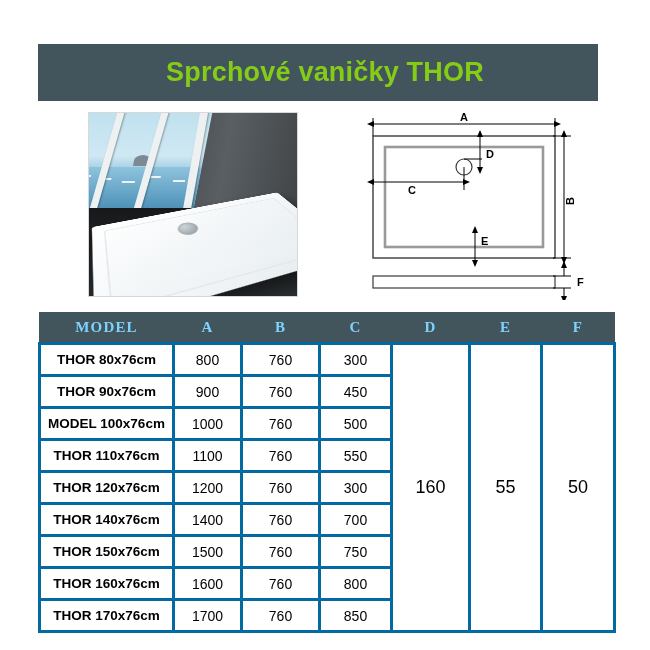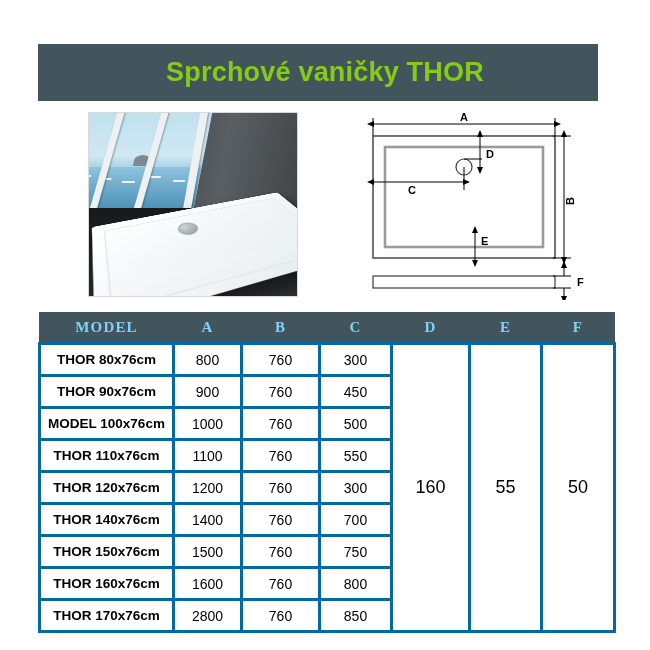--- a/index.html
+++ b/index.html
@@ -351,19 +351,19 @@
         <td>750</td>
       </tr>
       <tr>
         <td class="model">THOR 160x76cm</td>
         <td>1600</td>
         <td>760</td>
         <td>800</td>
       </tr>
       <tr>
         <td class="model">THOR 170x76cm</td>
-        <td>2800</td>
+        <td>1700</td>
         <td>760</td>
         <td>850</td>
       </tr>
     </tbody>
   </table>
 </div>
 
 </body></html>

